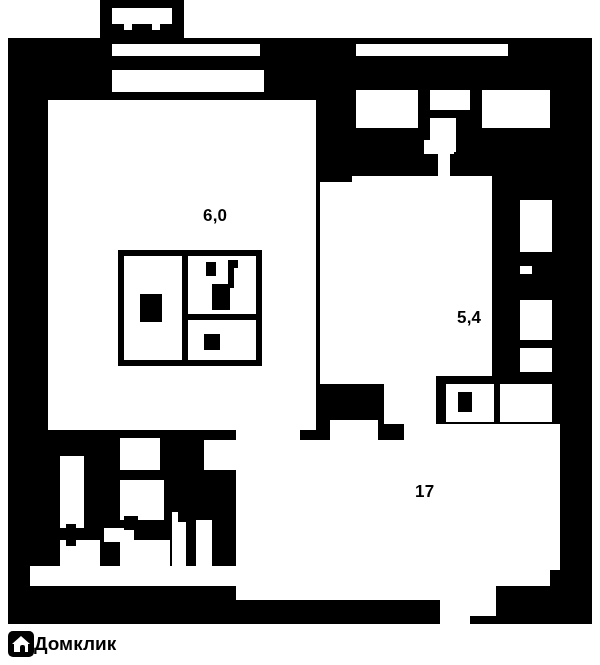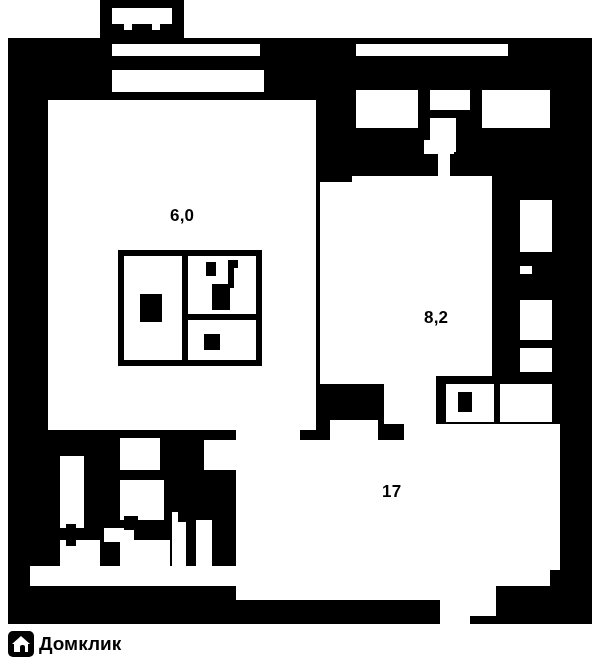--- a/index.html
+++ b/index.html
@@ -23,29 +23,29 @@
     background: #ffffff;
   }
   .area-label {
     position: absolute;
     color: #000000;
     font-family: "Liberation Sans", sans-serif;
     font-size: 17px;
     font-weight: 700;
     letter-spacing: 0.2px;
     white-space: nowrap;
+    margin-left: 33px;
   }
   
   #watermark {
     position: absolute;
     left: 8px;
     bottom: 8px;
     display: flex;
     align-items: center;
-    gap: 5px;
     height: 26px;
   }
   #watermark .logo-mark {
     width: 26px;
     height: 26px;
     background: #000000;
     border-radius: 5px;
     position: relative;
     flex: none;
   }
@@ -166,21 +166,21 @@
 
     <g fill="#000000">
       <rect x="66" y="524" width="10" height="22"></rect>
       <rect x="124" y="516" width="14" height="14"></rect>
       <rect x="178" y="502" width="10" height="20"></rect>
       <rect x="458" y="392" width="14" height="20"></rect>
     </g>
   </svg>
 
   <div class="area-label" style="left:170px; top:206px;">6,0</div>
-  <div class="area-label" style="left:424px; top:308px;">8,2</div>
+  <div class="area-label" style="left:424px; top:308px;">5,4</div>
   <div class="area-label" style="left:382px; top:482px;">17</div>
 
   <div id="watermark">
     <span class="logo-mark">
       <span class="roof"></span>
       <span class="body"></span>
       <span class="door"></span>
     </span>
     <span class="logo-text">Домклик</span>
   </div>

